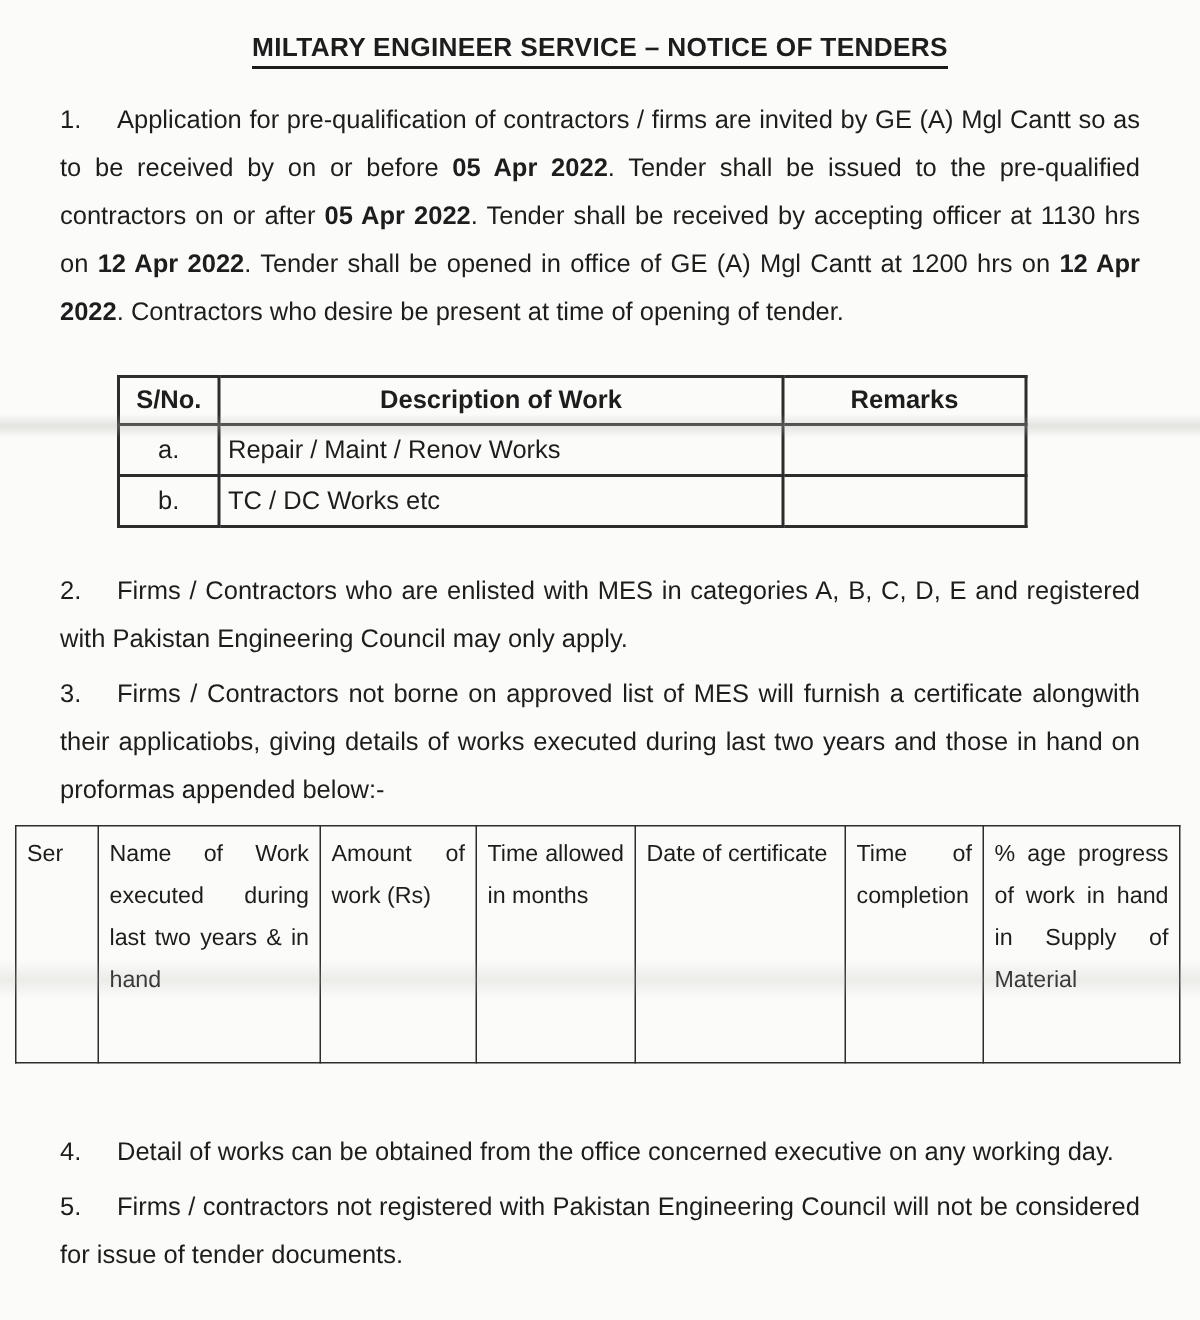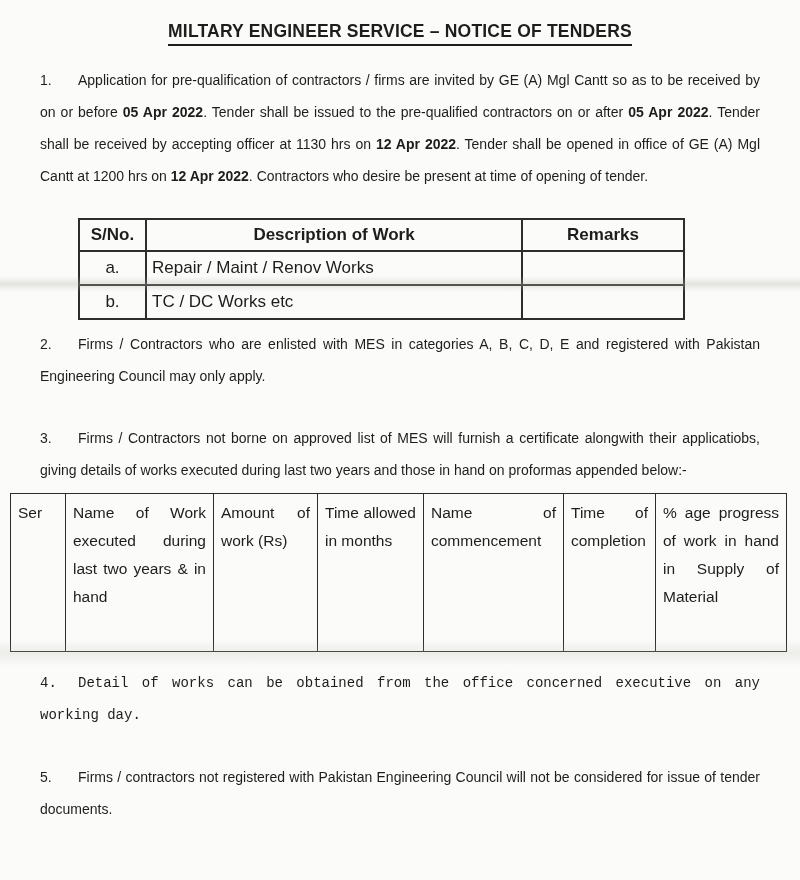--- a/index.html
+++ b/index.html
@@ -9,26 +9,26 @@
     font-family: "Liberation Sans", "DejaVu Sans", sans-serif;
     color: #1d1d1d;
     position: relative;
     overflow: hidden;
   }
   .sheet { position: absolute; inset: 0; padding: 14px 40px 0 40px; border-radius: 11px; }
 
   .title { text-align: center; margin: 4px 0 20px 0; font-size: 17.5px; font-weight: bold; letter-spacing: .2px; line-height: 26px; }
   .title .u { border-bottom: 2.5px solid #1c1c1c; padding-bottom: 3px; }
 
-  .para { font-size: 14px; line-height: 32px; text-align: justify; margin: 0; }
+  .para { font-size: 17px; line-height: 32px; text-align: justify; margin: 0; }
   .num { display: inline-block; width: 38px; }
 
-  .mt26 { margin-top: 8px; }
-  .mt13 { margin-top: 30px; }
-  .mt31 { margin-top: 15px; font-family: Liberation Mono, monospace; }
+  .mt26 { margin-top: 26px; }
+  .mt13 { margin-top: 5px; }
+  .mt31 { margin-top: 43px; }
 
   table { border-collapse: collapse; table-layout: fixed; }
 
   
   .t1 { margin: 26px 0 0 38px; width: 605px; }
   .t1 th, .t1 td { border: 2px solid #2d2d2d; font-size: 17px; overflow: hidden; }
   .t1 th { font-weight: bold; text-align: center; height: 28px; padding: 1px 4px; }
   .t1 td { height: 30px; padding: 1px 4px; }
   .t1 td.c { text-align: center; }
   .t1 td.l { text-align: left; padding-left: 5px; }
@@ -102,21 +102,21 @@
         <col style="width:140px">
         <col style="width:92px">
         <col style="width:131px">
     </colgroup>
     <tbody>
       <tr>
         <th>Ser</th>
         <th>Name of Work executed during last two years &amp; in hand</th>
         <th>Amount of work (Rs)</th>
         <th>Time allowed in months</th>
-        <th>Name of commencement</th>
+        <th>Date of certificate</th>
         <th>Time of completion</th>
         <th>% age progress of work in hand in Supply of Material</th>
       </tr>
     </tbody>
   </table>
 
   <p class="para mt31"><span class="num">4.</span><span>Detail of works can be obtained from the office concerned executive on any working day.</span></p>
 
   <p class="para mt13"><span class="num">5.</span><span>Firms / contractors not registered with Pakistan Engineering Council will not be considered for issue of tender documents.</span></p>
 

